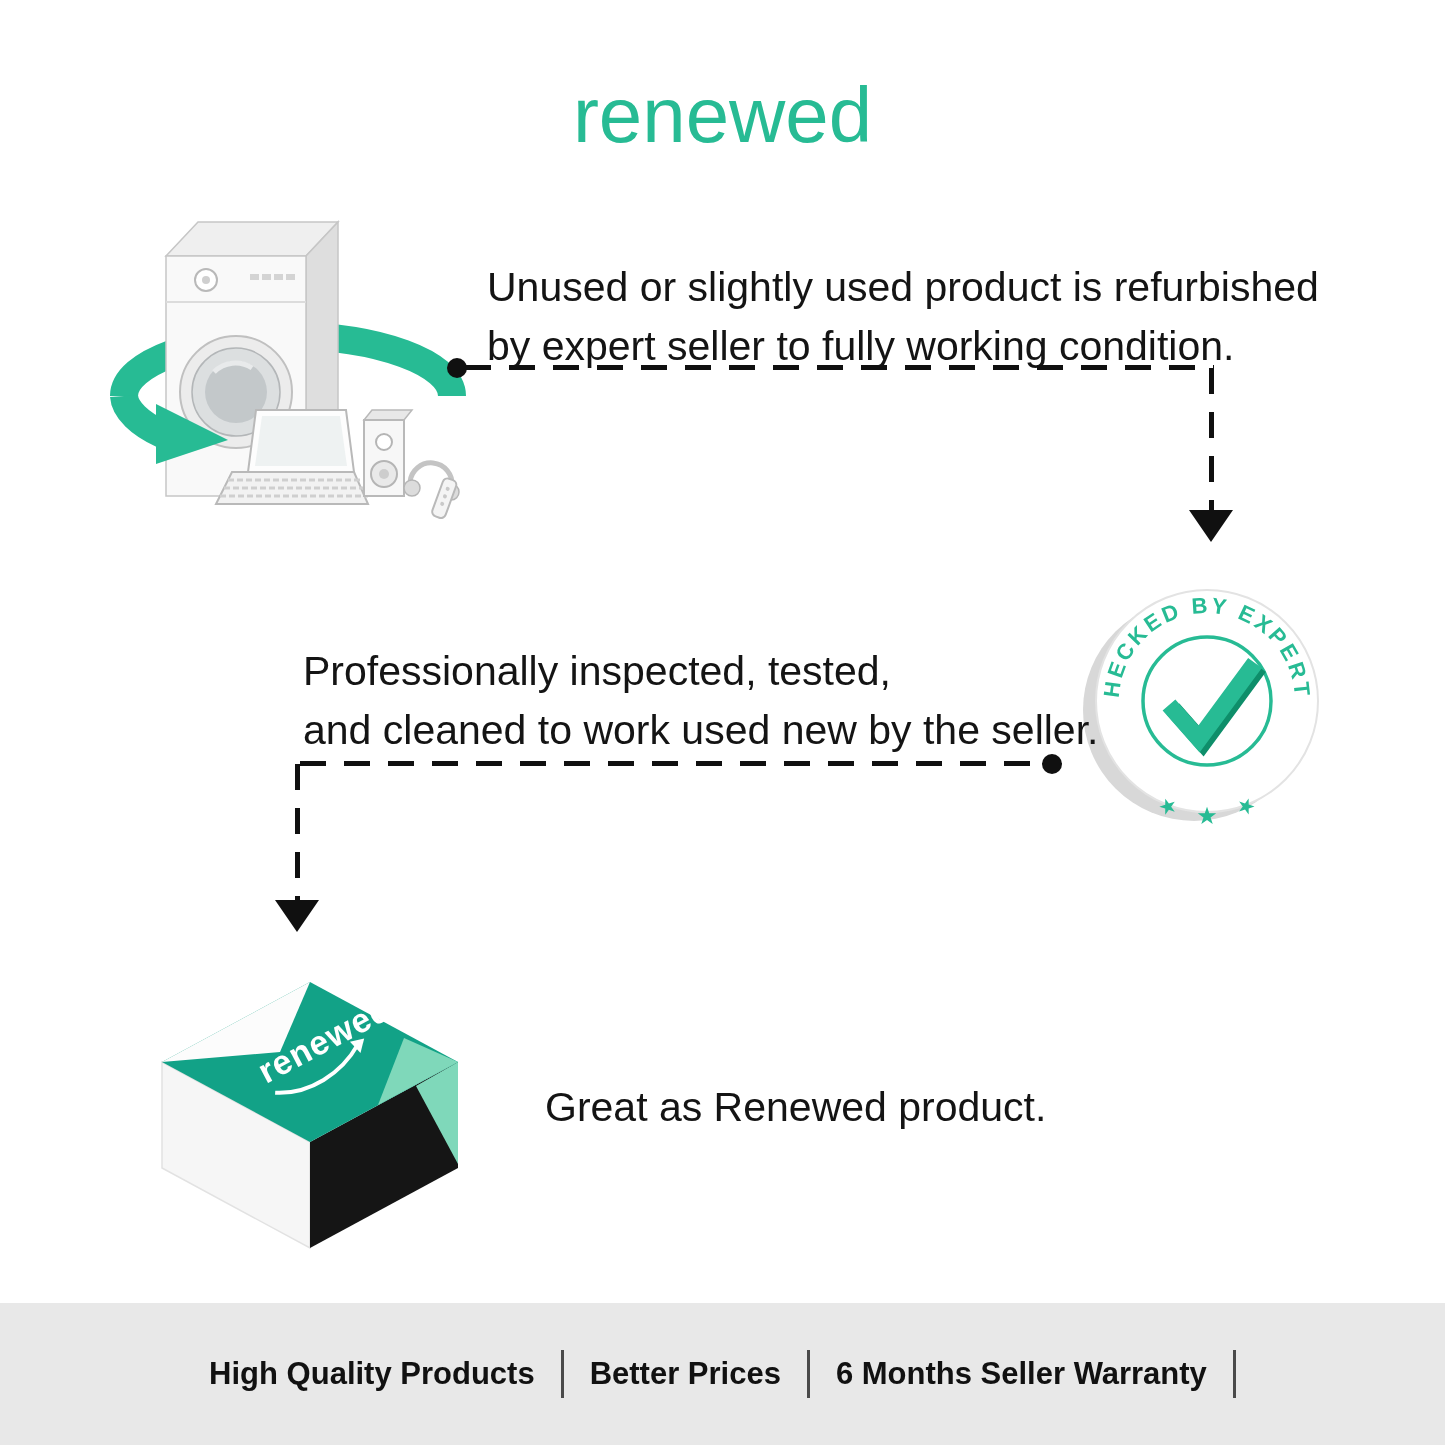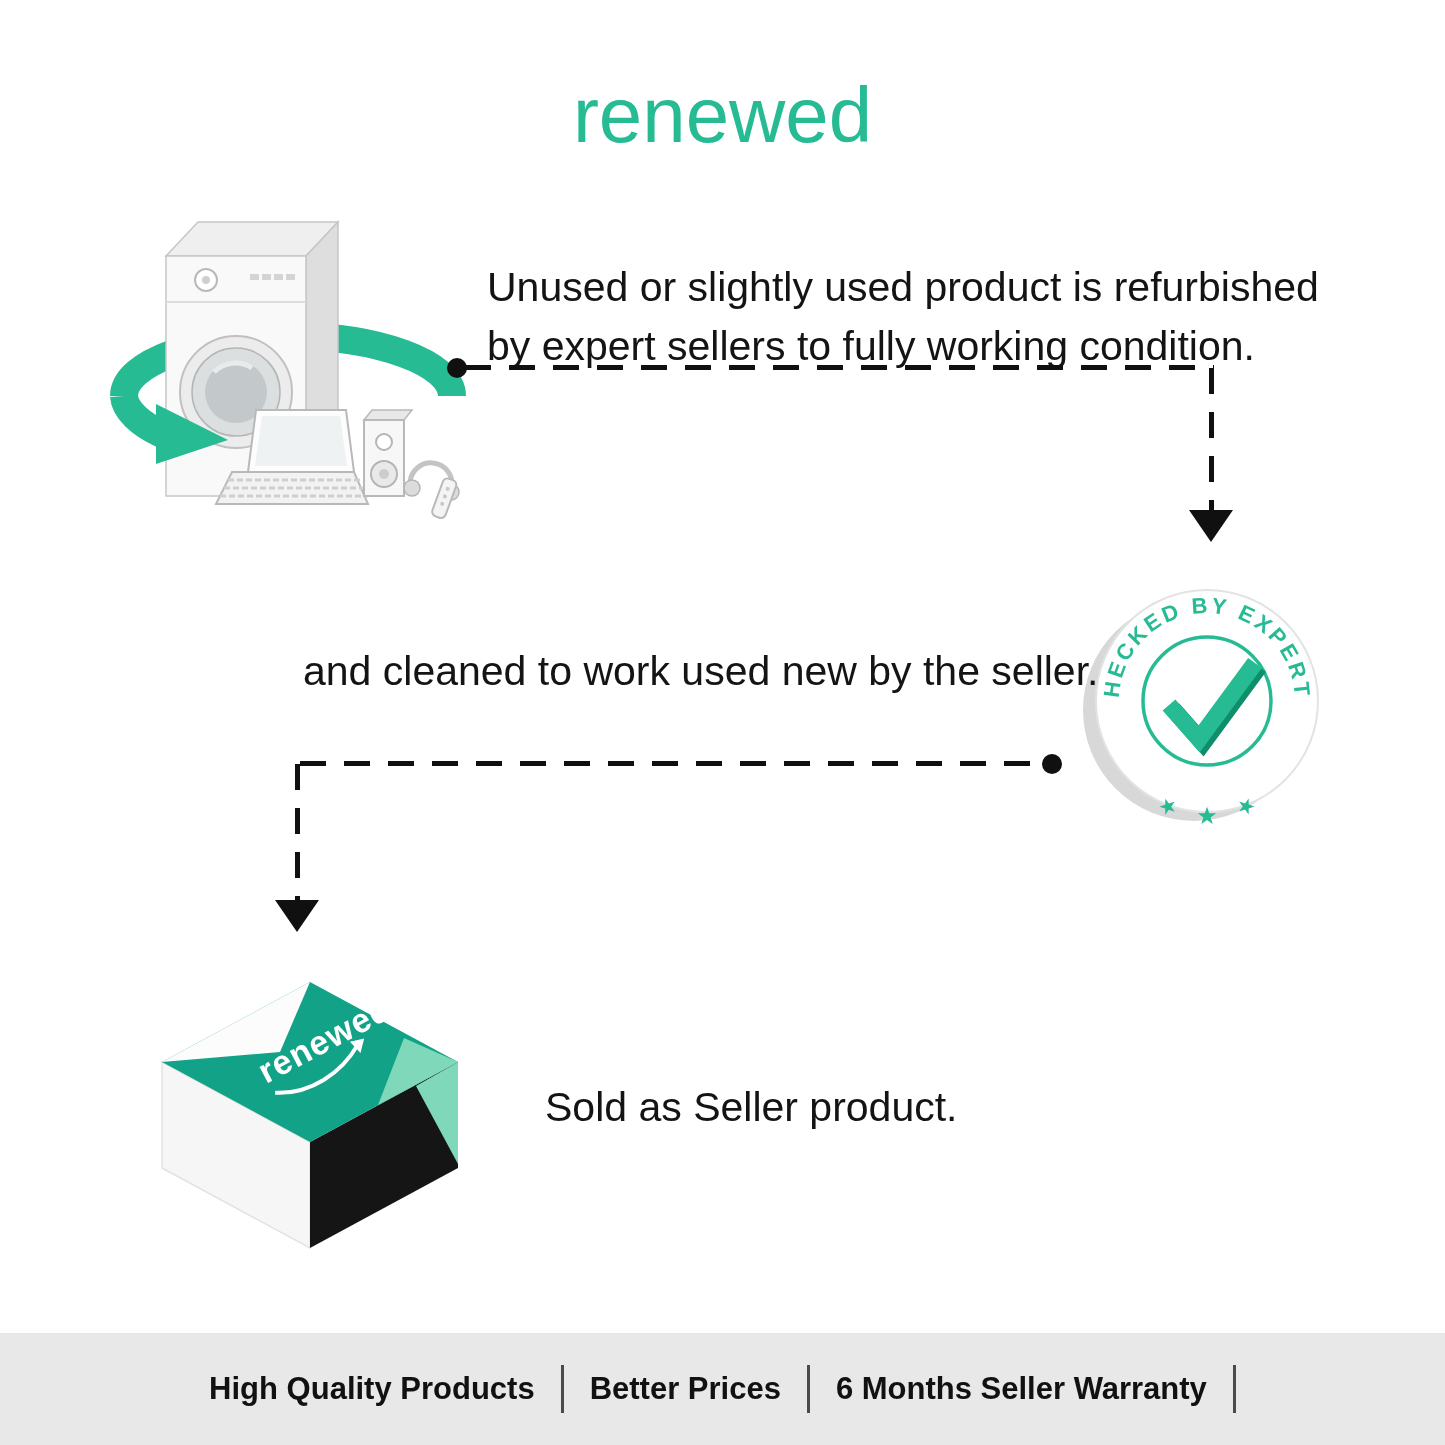--- a/index.html
+++ b/index.html
@@ -23,21 +23,21 @@
   .step-text{font-size:41px;line-height:1.45;color:var(--ink);}
   .dot{width:20px;height:20px;border-radius:50%;background:#101010;}
   .dash-h{height:5px;background:repeating-linear-gradient(90deg,#101010 0 26px,transparent 26px 44px);}
   .dash-v{width:5px;background:repeating-linear-gradient(180deg,#101010 0 26px,transparent 26px 44px);}
   .arrow-down{
     width:0;height:0;
     border-left:22px solid transparent;border-right:22px solid transparent;
     border-top:32px solid #101010;
   }
   .footer{
-    left:0;bottom:0;width:100%;height:112px;background:var(--footer-bg);
+    left:0;bottom:0;width:100%;height:142px;background:var(--footer-bg);
     display:flex;align-items:center;justify-content:center;gap:26px;
   }
   .footer-item{font-size:31px;font-weight:700;white-space:nowrap;color:#111;}
   .footer-sep{width:3px;height:48px;background:#4a4a4a;flex:0 0 auto;}
   svg text{font-family:"Liberation Sans", sans-serif;}
   .badge-arc{font-size:22px;font-weight:bold;fill:var(--accent);letter-spacing:3px;}
   .badge-star{fill:var(--accent);font-size:21px;}
   .badge-star-mid{fill:var(--accent);font-size:24px;}
   .accent-stroke{stroke:var(--accent);}
   .accent-fill{fill:var(--accent);}
@@ -100,21 +100,21 @@
       <circle cx="343" cy="308" r="2" fill="#c9c9c9"></circle>
     </g>
 
     <path d="M 22,200 C 23,214 38,228 60,238" class="accent-stroke" stroke-width="28" fill="none"></path>
     <polygon points="54,208 54,268 126,244" class="accent-fill"></polygon>
   </svg>
 </div>
 
 <div class="abs step-text" style="left:487px;top:258px;">
   <div>Unused or slightly used product is refurbished</div>
-  <div>by expert sellers to fully working condition.</div>
+  <div>by expert seller to fully working condition.</div>
 </div>
 
 <div class="abs dot" style="left:447px;top:358px;"></div>
 <div class="abs dash-h" style="left:465px;top:365px;width:749px;"></div>
 <div class="abs dash-v" style="left:1209px;top:368px;height:144px;"></div>
 <div class="abs arrow-down" style="left:1189px;top:510px;"></div>
 
 <div class="abs" style="left:1073px;top:563px;width:260px;height:286px;">
   <svg width="260" height="286" viewBox="0 0 260 286">
     <circle cx="121" cy="147" r="111" fill="#d8d8d8"></circle>
@@ -128,20 +128,21 @@
     <circle cx="134" cy="138" r="64" fill="none" class="accent-stroke" stroke-width="3.5"></circle>
     <path d="M 100,146 L 130,180 L 186,104" stroke="#0e8e6a" stroke-width="17" fill="none"></path>
     <path d="M 96,142 L 126,176 L 182,100" class="accent-stroke" stroke-width="17" fill="none"></path>
     <text x="97" y="250" class="badge-star" text-anchor="middle" transform="rotate(-18 97 250)">★</text>
     <text x="134" y="261" class="badge-star-mid" text-anchor="middle">★</text>
     <text x="171" y="250" class="badge-star" text-anchor="middle" transform="rotate(18 171 250)">★</text>
   </svg>
 </div>
 
 <div class="abs step-text" style="left:303px;top:642px;">
+  <div>Professionally inspected, tested,</div>
   <div>and cleaned to work used new by the seller.</div>
 </div>
 
 <div class="abs dot" style="left:1042px;top:754px;"></div>
 <div class="abs dash-h" style="left:300px;top:761px;width:742px;"></div>
 <div class="abs dash-v" style="left:295px;top:764px;height:138px;"></div>
 <div class="abs arrow-down" style="left:275px;top:900px;"></div>
 
 <div class="abs" style="left:150px;top:950px;width:320px;height:300px;">
   <svg width="320" height="300" viewBox="0 0 320 300">
@@ -153,21 +154,21 @@
     <polygon points="308,112 228,155 254,88" fill="var(--box-mint)"></polygon>
     <g transform="translate(116,134) rotate(-28)">
       <text x="0" y="0" class="box-logo">renewed</text>
       <path d="M 4,12 C 34,30 72,26 100,8" stroke="#ffffff" stroke-width="4" fill="none"></path>
       <polygon points="94,2 108,6 98,17" fill="#ffffff"></polygon>
     </g>
   </svg>
 </div>
 
 <div class="abs step-text" style="left:545px;top:1078px;">
-  <div>Sold as Seller product.</div>
+  <div>Great as Renewed product.</div>
 </div>
 
 <div class="abs footer">
   <span class="footer-item">High Quality Products</span>
   <span class="footer-sep"></span>
   <span class="footer-item">Better Prices</span>
   <span class="footer-sep"></span>
   <span class="footer-item">6 Months Seller Warranty</span>
   <span class="footer-sep"></span>
 </div>

